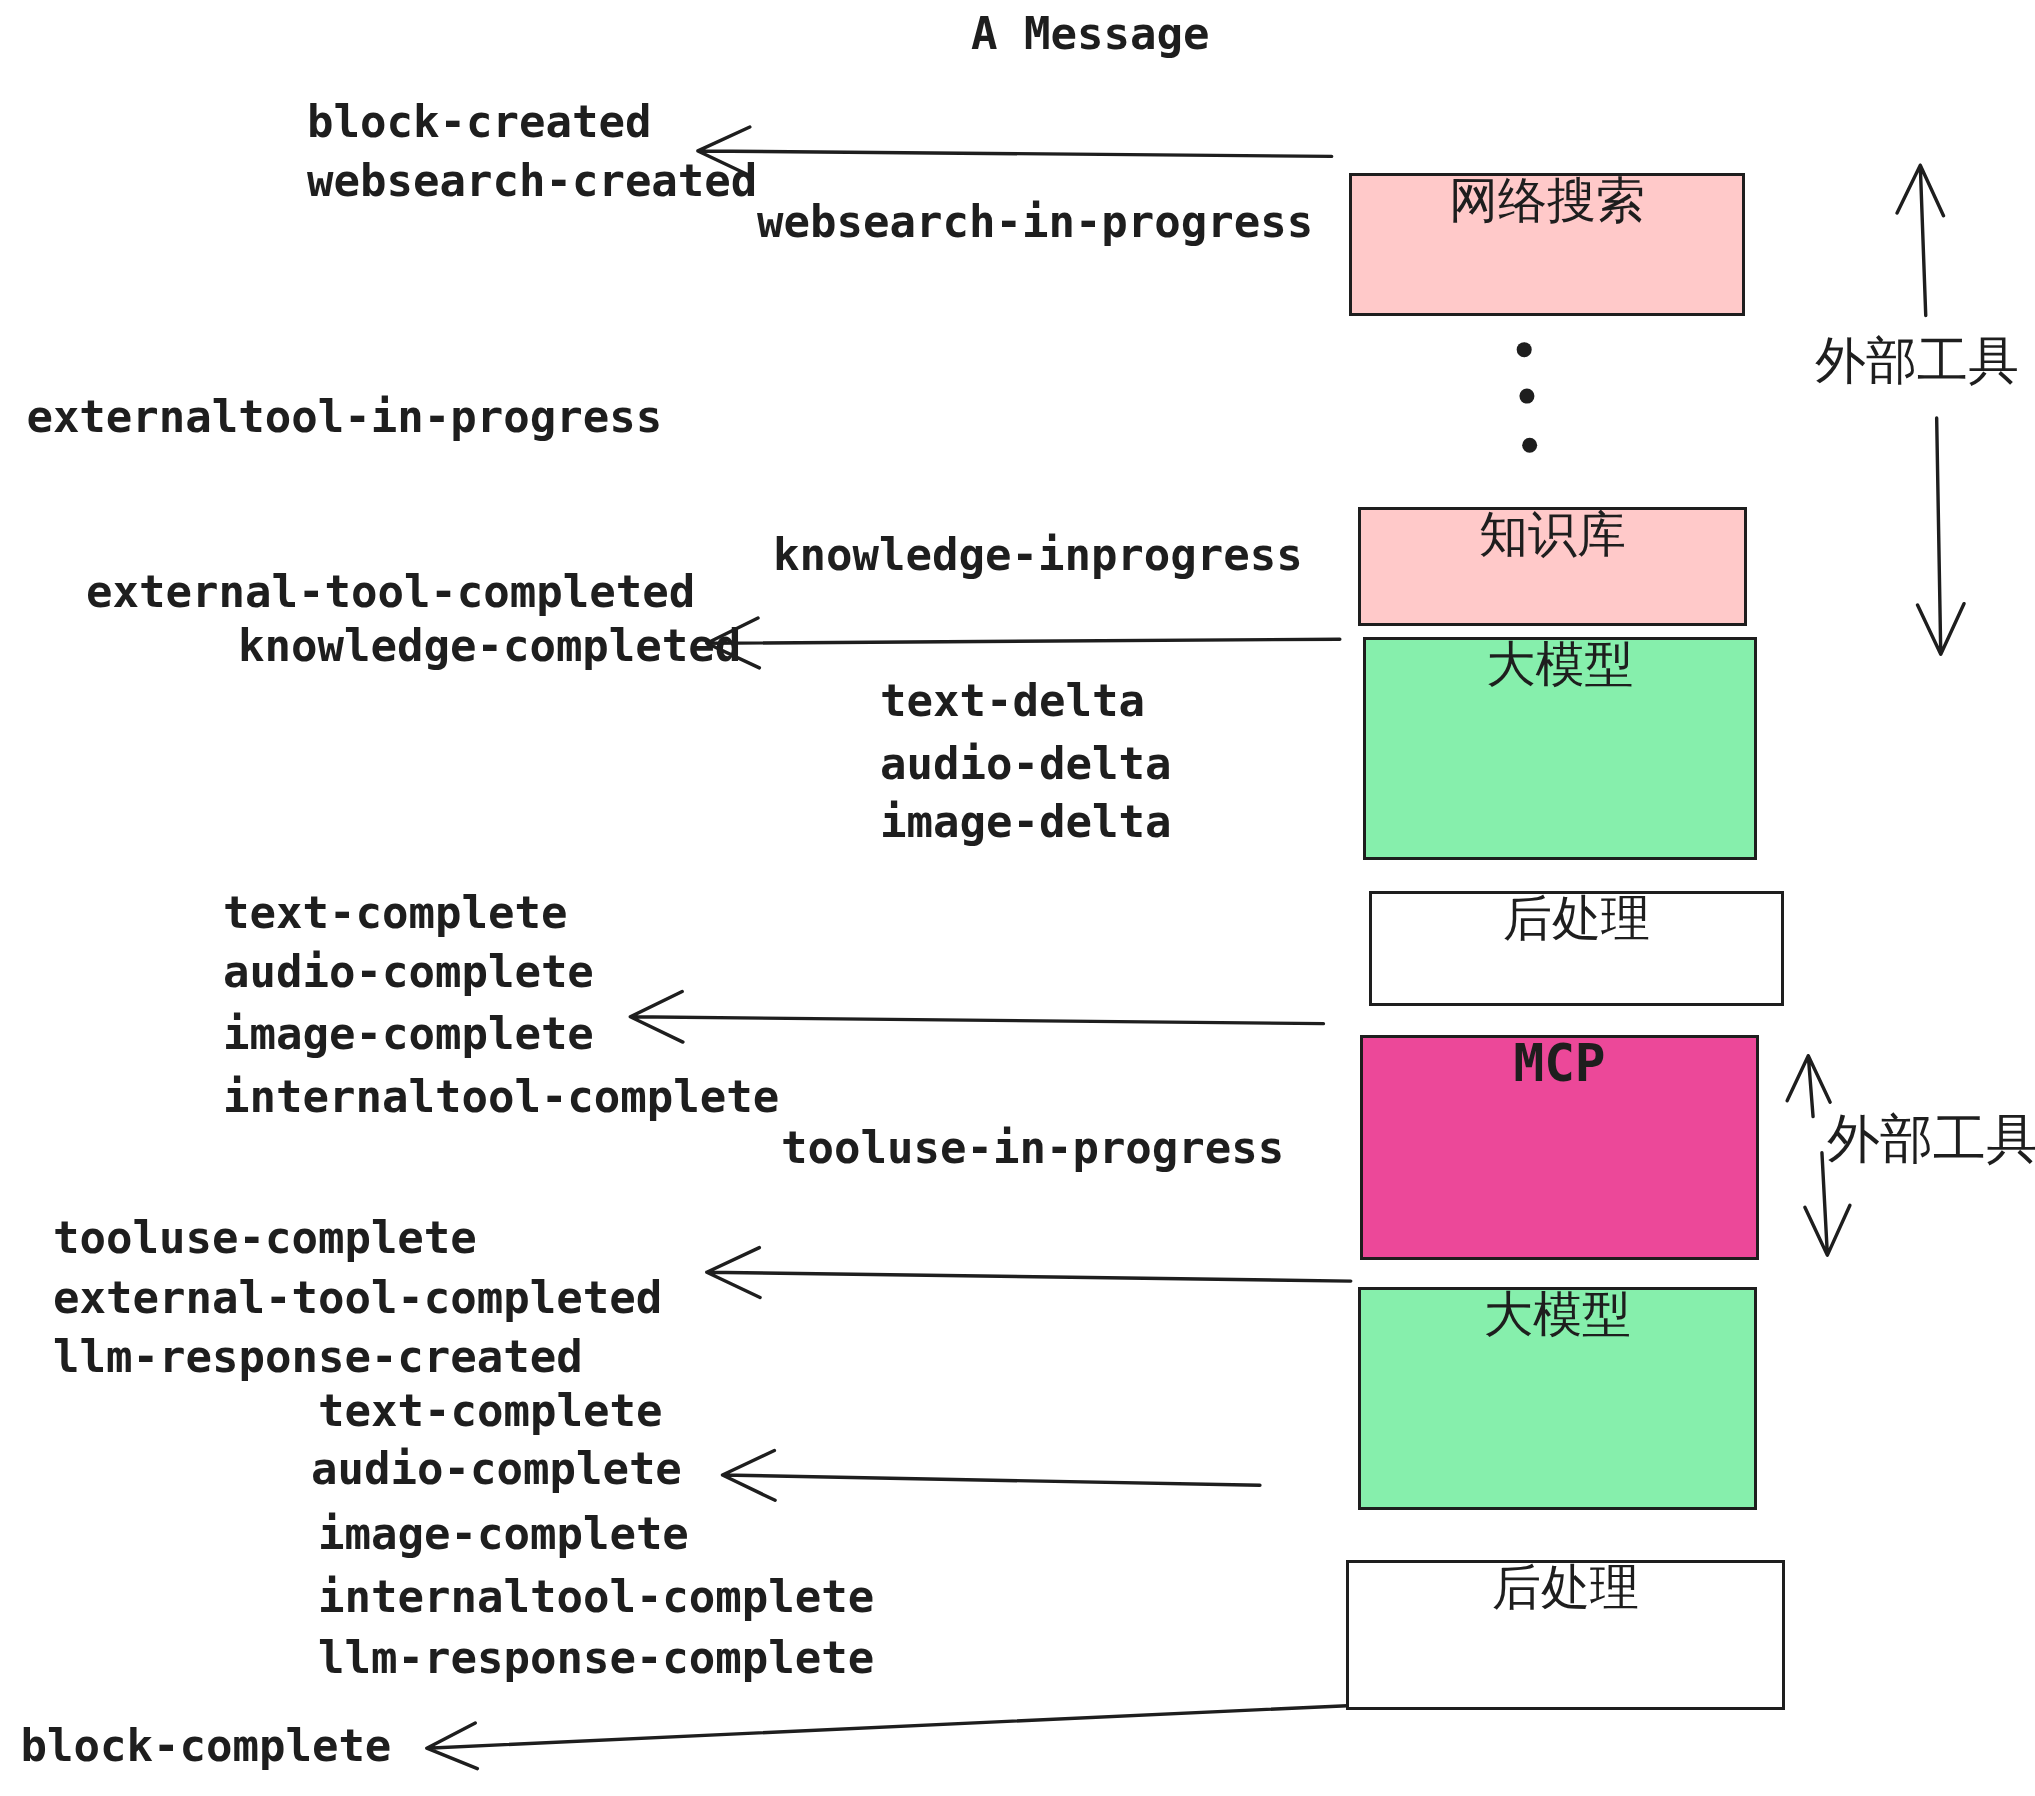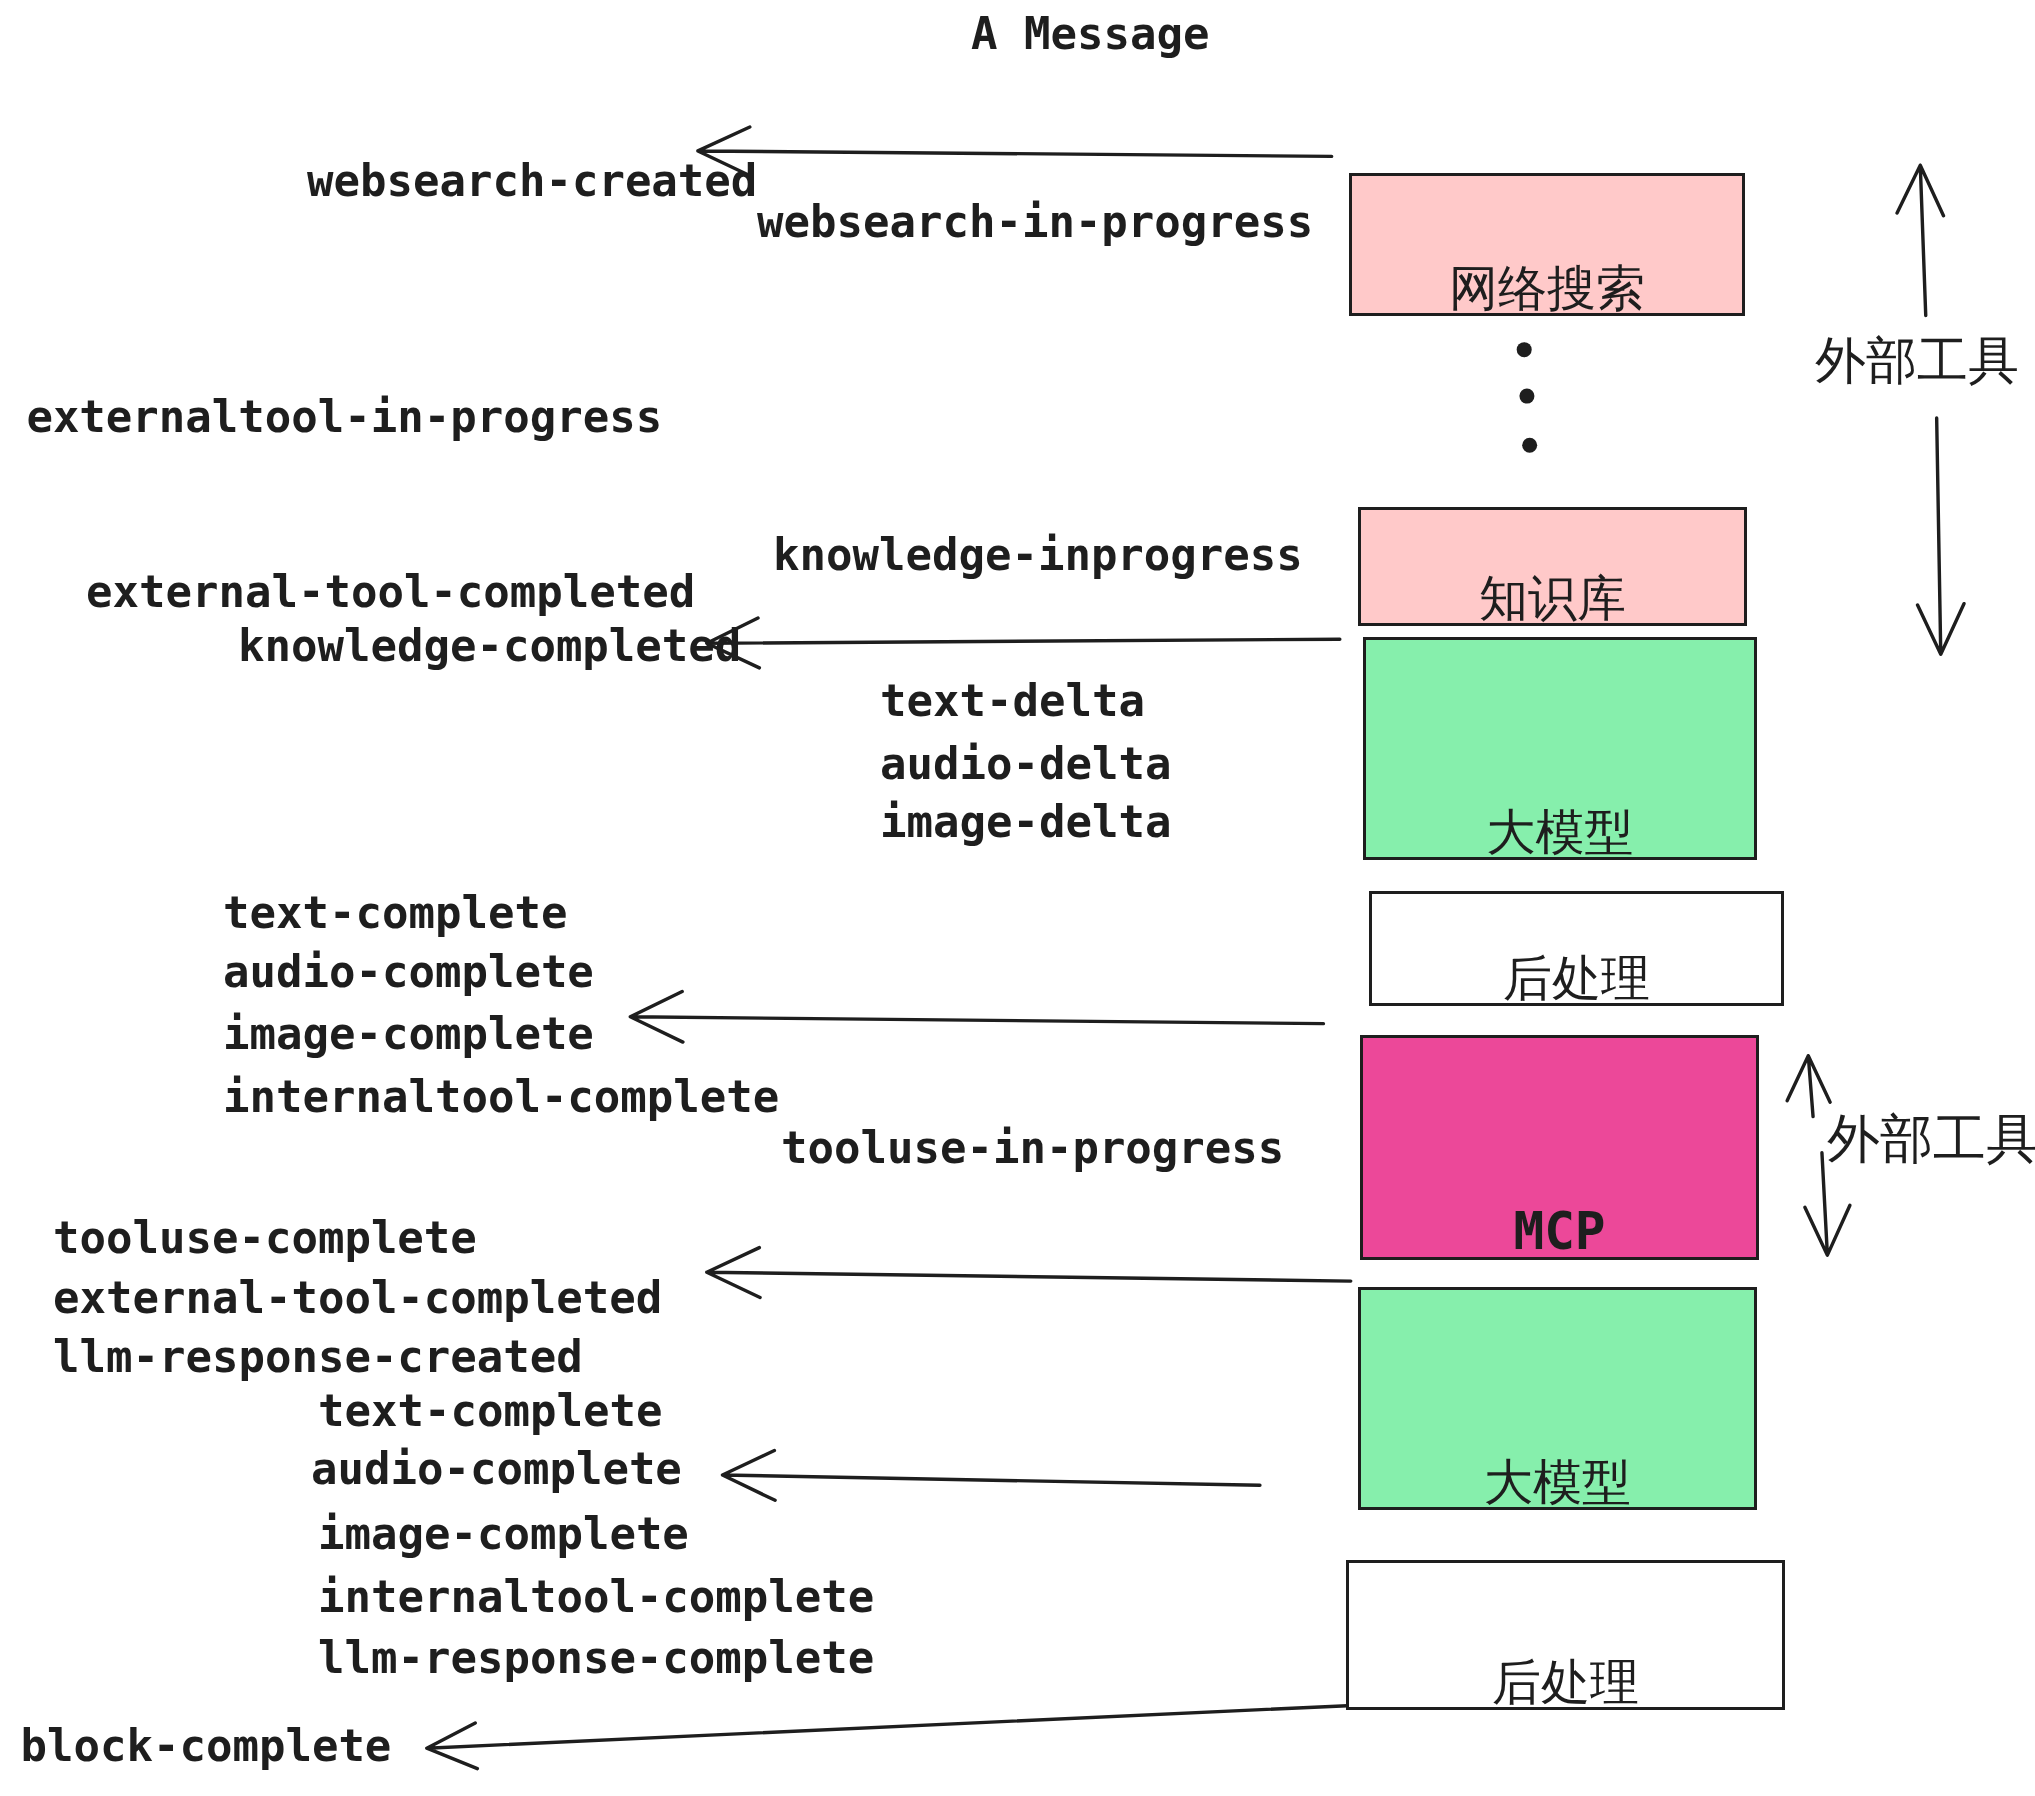--- a/index.html
+++ b/index.html
@@ -10,21 +10,21 @@
   .title{
     position:absolute;left:971px;top:12.3px;font-size:44px;font-weight:bold;
     line-height:1;white-space:nowrap;
   }
   .ev{
     position:absolute;font-size:44px;font-weight:bold;line-height:1;white-space:nowrap;
     color:#1e1e1e;
   }
   .box{
     position:absolute;border:3.4px solid #1e1e1e;box-sizing:border-box;
-    display:flex;align-items:flex-end;justify-content:center;
+    display:flex;align-items:flex-start;justify-content:center;
   }
   .pink{background:#ffc9c9}
   .green{background:#86efac}
   .yellow{background:#ec4899}
   .whitebox{background:#ffffff}
   .zh{
     font-family:"Liberation Sans", sans-serif;font-size:49px;line-height:1;
     color:#1e1e1e;white-space:nowrap;
   }
   .mono-label{font-family:"DejaVu Sans Mono", monospace;font-size:51px;font-weight:bold;line-height:1;}
@@ -89,20 +89,21 @@
     <span class="zh">大模型</span>
   </div>
 
   <div class="box whitebox" style="left:1346px;top:1560px;width:439px;height:150px;">
     <span class="zh">后处理</span>
   </div>
 
   <div class="side" style="left:1815px;top:335px;">外部工具</div>
   <div class="side" style="left:1827px;top:1112px;font-size:53px;">外部工具</div>
 
+  <div class="ev" style="left:307px;top:100px;">block-created</div>
   <div class="ev" style="left:307px;top:159px;">websearch-created</div>
   <div class="ev" style="left:757px;top:200px;">websearch-in-progress</div>
   <div class="ev" style="left:18.4px;top:395px;margin-left:8px;">externaltool-in-progress</div>
   <div class="ev" style="left:773px;top:533px;">knowledge-inprogress</div>
   <div class="ev" style="left:86px;top:570px;">external-tool-completed</div>
   <div class="ev" style="left:197px;top:624px;margin-left:41px;">knowledge-completed</div>
   <div class="ev" style="left:880px;top:679px;">text-delta</div>
   <div class="ev" style="left:880px;top:742px;">audio-delta</div>
   <div class="ev" style="left:880px;top:800px;">image-delta</div>
   <div class="ev" style="left:223px;top:891px;">text-complete</div>

